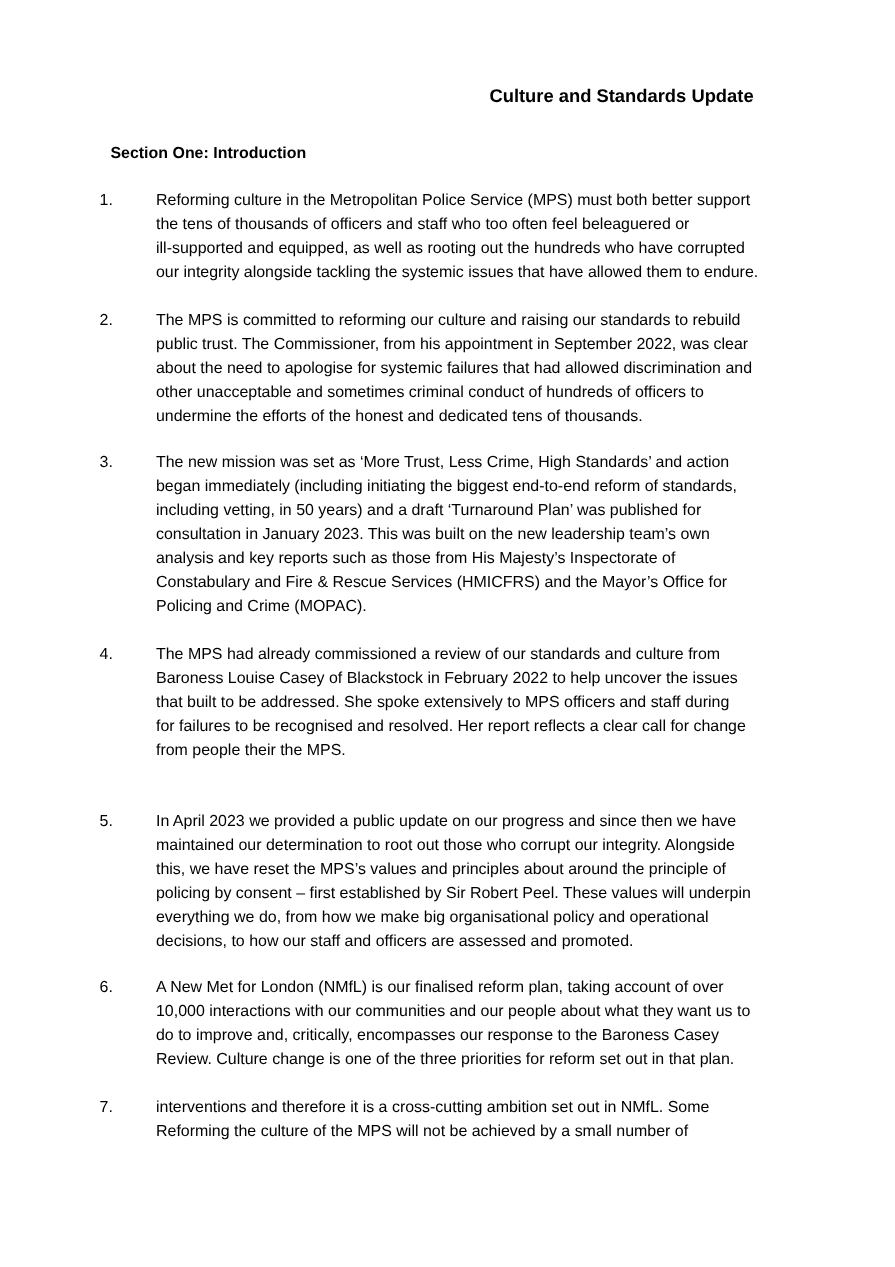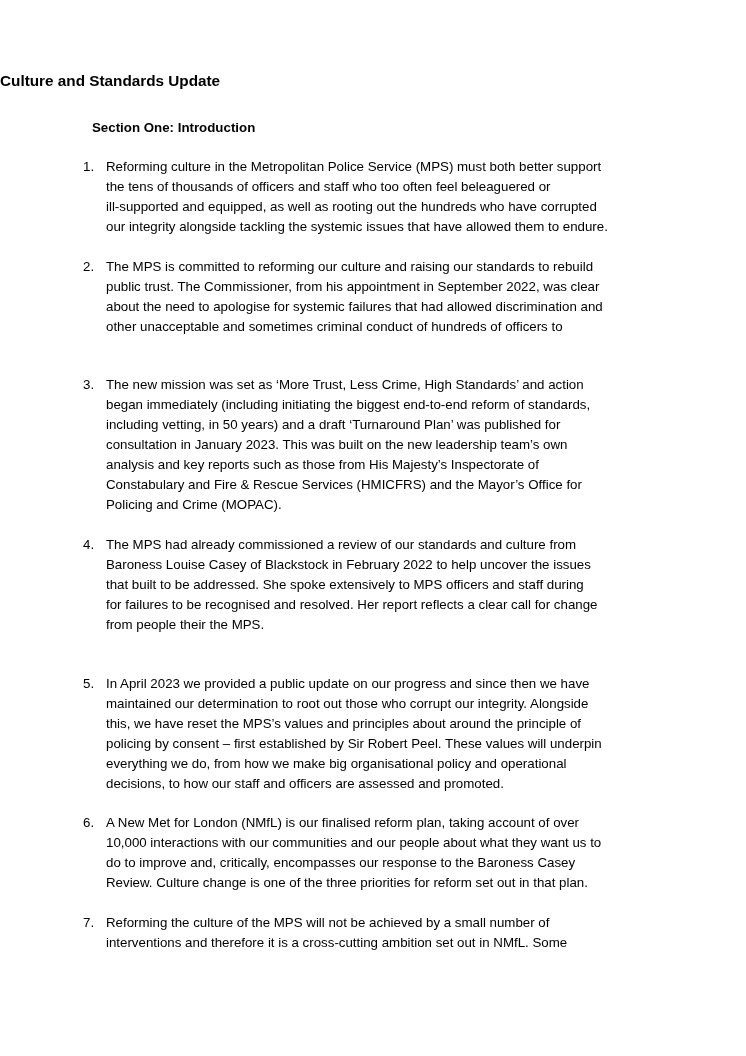--- a/index.html
+++ b/index.html
@@ -19,21 +19,21 @@
       position: absolute;
       left: 0; top: 0;
       width: 746px;
       height: 1056px;
     }
     .doc-title {
       position: absolute;
       top: 71px;
       left: 0;
       width: 628px;
-      text-align: left;
+      text-align: right;
       font-weight: bold;
       font-size: 15.3px;
       line-height: 20px;
     }
     .section-heading {
       position: absolute;
       top: 119px;
       left: 92px;
       font-weight: bold;
       font-size: 13.3px;
@@ -55,20 +55,21 @@
     .para .lines {
       position: absolute;
       left: 23px;
       top: 0;
       width: 620px;
     }
     .para .line {
       display: block;
       white-space: nowrap;
       height: 20px;
+      margin-left: 24px;
     }
   </style>
 </head>
 <body>
 
 <div class="page">
 
   <div class="doc-title">Culture and Standards Update</div>
 
   <div class="section-heading">Section One: Introduction</div>
@@ -83,20 +84,21 @@
     </div>
   </div>
 
   <div class="para" style="top:257px;">
     <span class="num">2.</span>
     <div class="lines">
       <span class="line">The MPS is committed to reforming our culture and raising our standards to rebuild</span>
       <span class="line">public trust. The Commissioner, from his appointment in September 2022, was clear</span>
       <span class="line">about the need to apologise for systemic failures that had allowed discrimination and</span>
       <span class="line">other unacceptable and sometimes criminal conduct of hundreds of officers to</span>
+      <span class="line">undermine the efforts of the honest and dedicated tens of thousands.</span>
     </div>
   </div>
 
   <div class="para" style="top:375px;">
     <span class="num">3.</span>
     <div class="lines">
       <span class="line">The new mission was set as ‘More Trust, Less Crime, High Standards’ and action</span>
       <span class="line">began immediately (including initiating the biggest end-to-end reform of standards,</span>
       <span class="line">including vetting, in 50 years) and a draft ‘Turnaround Plan’ was published for</span>
       <span class="line">consultation in January 2023. This was built on the new leadership team’s own</span>
@@ -135,18 +137,18 @@
       <span class="line">A New Met for London (NMfL) is our finalised reform plan, taking account of over</span>
       <span class="line">10,000 interactions with our communities and our people about what they want us to</span>
       <span class="line">do to improve and, critically, encompasses our response to the Baroness Casey</span>
       <span class="line">Review. Culture change is one of the three priorities for reform set out in that plan.</span>
     </div>
   </div>
 
   <div class="para" style="top:913px;">
     <span class="num">7.</span>
     <div class="lines">
+      <span class="line">interventions and therefore it is a cross-cutting ambition set out in NMfL. Some</span>
       <span class="line">Reforming the culture of the MPS will not be achieved by a small number of</span>
-      <span class="line">interventions and therefore it is a cross-cutting ambition set out in NMfL. Some</span>
     </div>
   </div>
 
 </div>
 
 </body></html>

